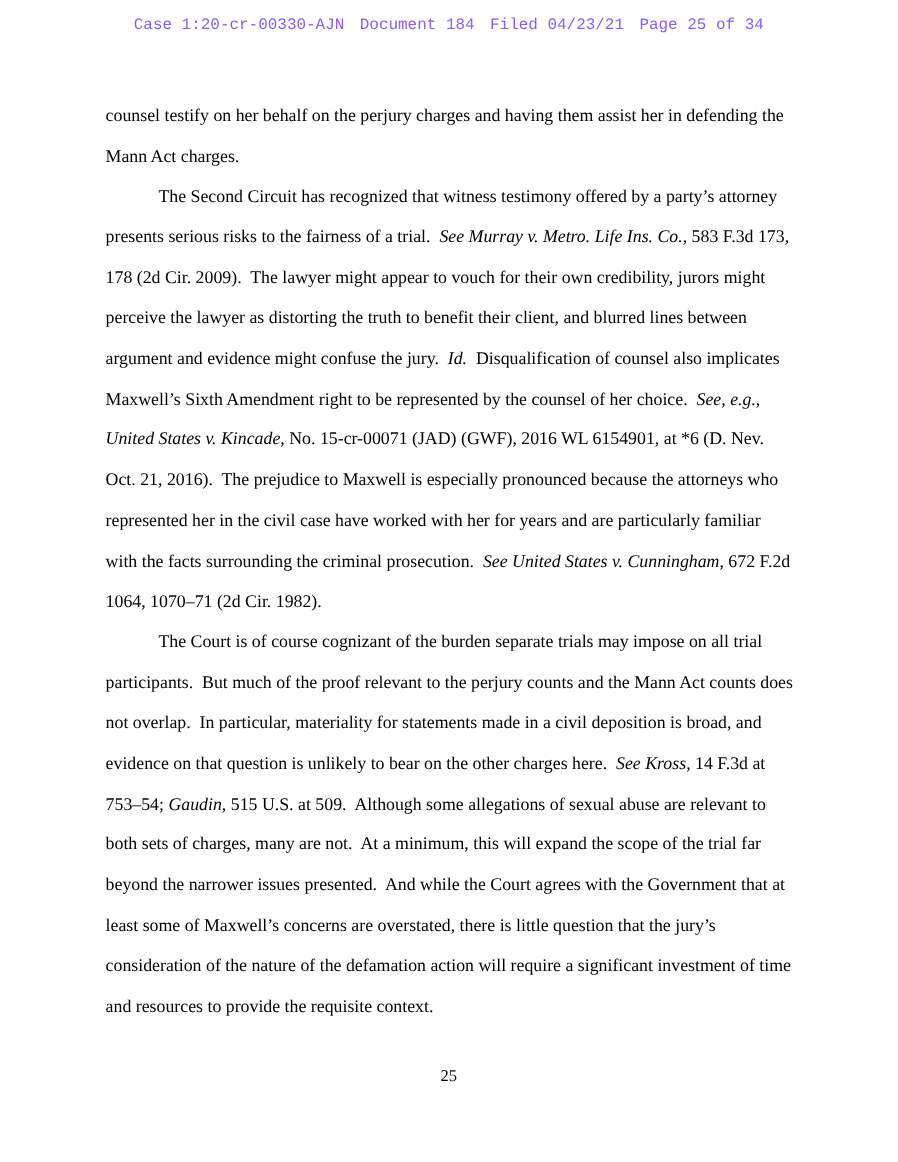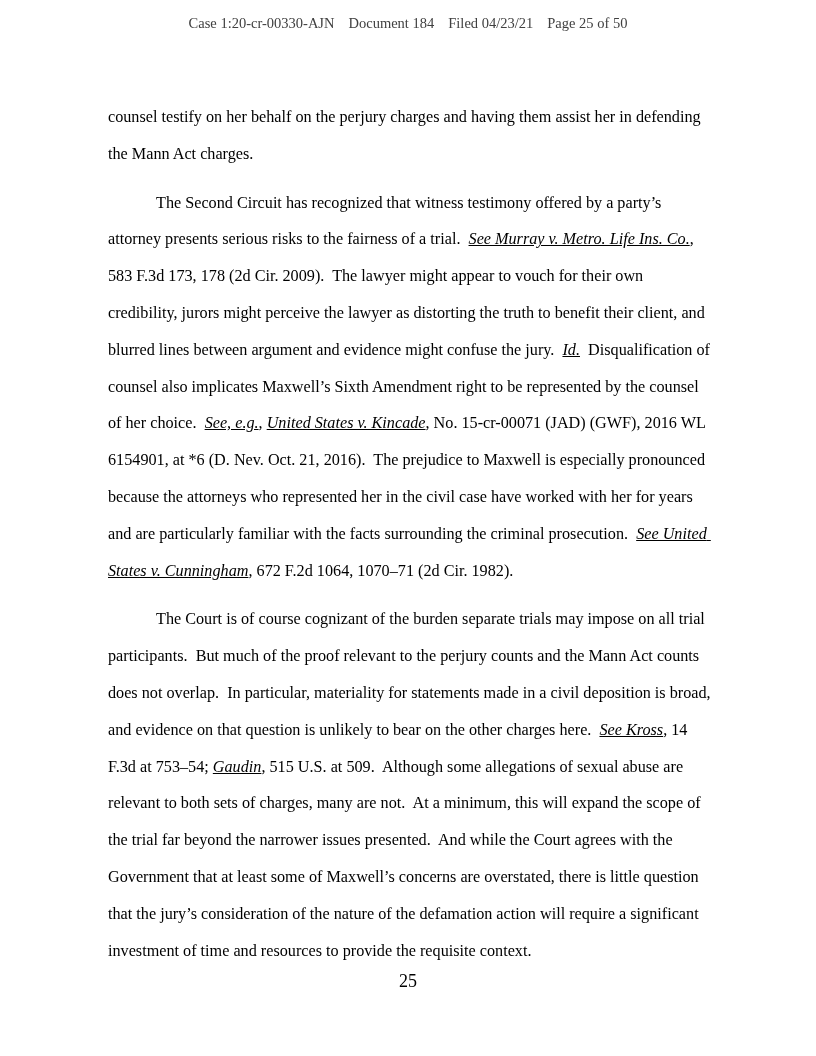--- a/index.html
+++ b/index.html
@@ -17,64 +17,63 @@
     color: #000000;
   }
   .stamp {
     position: absolute;
     top: 15px;
     left: 0;
     width: 100%;
     display: flex;
     justify-content: center;
     gap: 14px;
-    font-family: Liberation Serif, serif;
+    font-family: Liberation Mono, monospace;
     font-size: 14.5px;
-    color: #404040;
+    color: #8b5cf6;
     white-space: pre;
   }
   .doc-body {
     position: absolute;
     top: 87px;
     left: 96px;
     width: 628px;
     font-size: 16.2px;
     line-height: 36.8px;
   }
   .para {
-    margin: 12px;
+    margin: 0;
     white-space: pre-wrap;
     text-align: left;
   }
   .para.indent {
     text-indent: 48px;
   }
   .para .it {
     font-style: italic;
-    text-decoration: underline;
   }
   .page-footer {
     position: absolute;
     top: 971px;
     left: 0;
     width: 100%;
     text-align: center;
-    font-size: 18px;
+    font-size: 15px;
   }
 </style>
 </head>
 <body>
 
 <div class="page">
 
   <div class="stamp">
     <span>Case 1:20-cr-00330-AJN</span>
     <span>Document 184</span>
     <span>Filed 04/23/21</span>
-    <span>Page 25 of 50</span>
+    <span>Page 25 of 34</span>
   </div>
 
   <div class="doc-body">
       <p class="para"><span>counsel testify on her behalf on the perjury charges and having them assist her in defending the Mann Act charges.</span></p>
       <p class="para indent"><span>The Second Circuit has recognized that witness testimony offered by a party’s attorney presents serious risks to the fairness of a trial.  </span><span class="it">See Murray v. Metro. Life Ins. Co.</span><span>, 583 F.3d 173, 178 (2d Cir. 2009).  The lawyer might appear to vouch for their own credibility, jurors might perceive the lawyer as distorting the truth to benefit their client, and blurred lines between argument and evidence might confuse the jury.  </span><span class="it">Id.</span><span>  Disqualification of counsel also implicates Maxwell’s Sixth Amendment right to be represented by the counsel of her choice.  </span><span class="it">See, e.g.</span><span>, </span><span class="it">United States v. Kincade</span><span>, No. 15-cr-00071 (JAD) (GWF), 2016 WL 6154901, at *6 (D. Nev. Oct. 21, 2016).  The prejudice to Maxwell is especially pronounced because the attorneys who represented her in the civil case have worked with her for years and are particularly familiar with the facts surrounding the criminal prosecution.  </span><span class="it">See United States v. Cunningham</span><span>, 672 F.2d 1064, 1070–71 (2d Cir. 1982).</span></p>
       <p class="para indent"><span>The Court is of course cognizant of the burden separate trials may impose on all trial participants.  But much of the proof relevant to the perjury counts and the Mann Act counts does not overlap.  In particular, materiality for statements made in a civil deposition is broad, and evidence on that question is unlikely to bear on the other charges here.  </span><span class="it">See Kross</span><span>, 14 F.3d at 753–54; </span><span class="it">Gaudin</span><span>, 515 U.S. at 509.  Although some allegations of sexual abuse are relevant to both sets of charges, many are not.  At a minimum, this will expand the scope of the trial far beyond the narrower issues presented.  And while the Court agrees with the Government that at least some of Maxwell’s concerns are overstated, there is little question that the jury’s consideration of the nature of the defamation action will require a significant investment of time and resources to provide the requisite context.</span></p>
     </div>
 
   <div class="page-footer">25</div>
 

